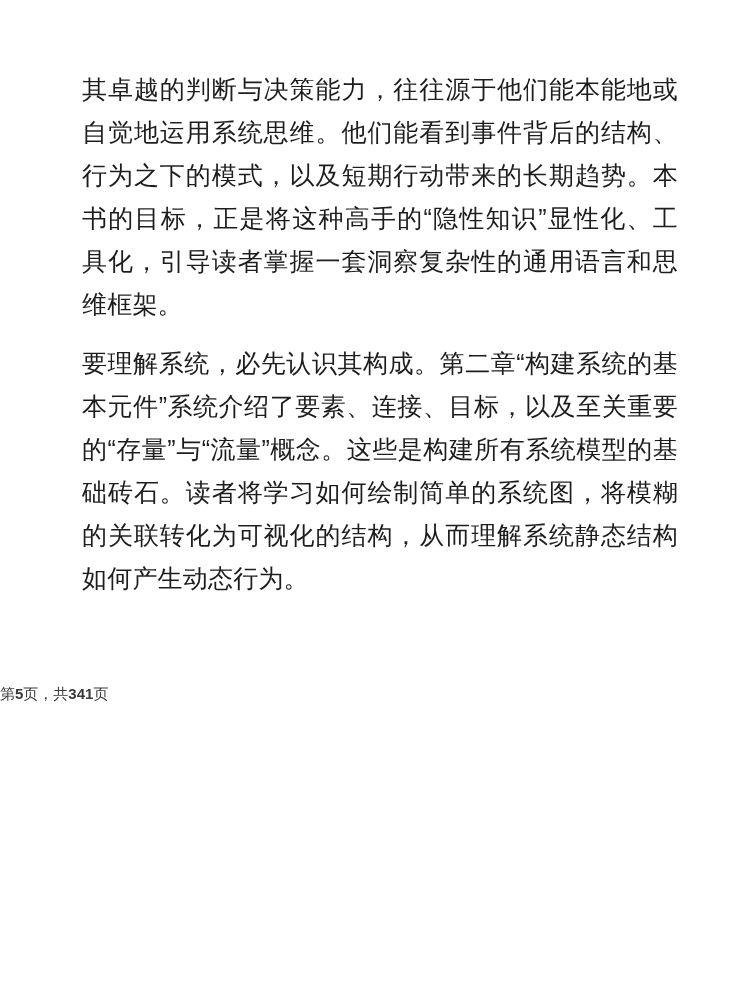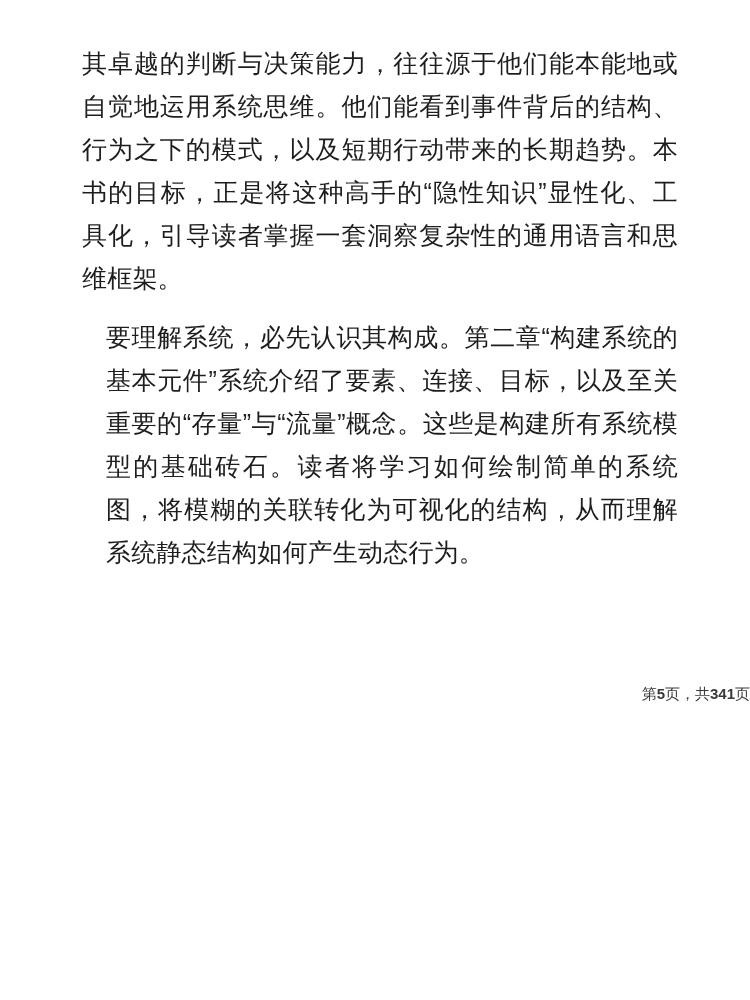--- a/index.html
+++ b/index.html
@@ -12,44 +12,43 @@
     background: #ffffff;
     font-family: "Liberation Sans", "DejaVu Sans", sans-serif;
     color: #1b1b1b;
     overflow: hidden;
   }
   .page {
     position: relative;
     width: 750px;
     height: 726px;
     box-sizing: border-box;
-    padding: 42px 72px 0 82px;
+    padding: 68px 72px 0 82px;
     background: #ffffff;
   }
   .body-text {
     font-size: 25px;
     line-height: 43px;
     letter-spacing: 0.2px;
     text-align: justify;
     text-justify: inter-character;
     color: #1d1d1d;
   }
   .para {
     margin: 0 0 16px 0;
   }
   .para:last-child {
     margin-bottom: 0;
-    margin-left: 24px;
   }
   .footer {
     position: absolute;
     left: 0;
     right: 0;
     bottom: 22px;
-    text-align: right;
+    text-align: left;
     font-size: 15px;
     color: #3a3a3a;
     font-family: "Liberation Sans", "DejaVu Sans", sans-serif;
   }
   .footer .pagenum {
     font-weight: bold;
   }
 </style>
 </head>
 <body>

